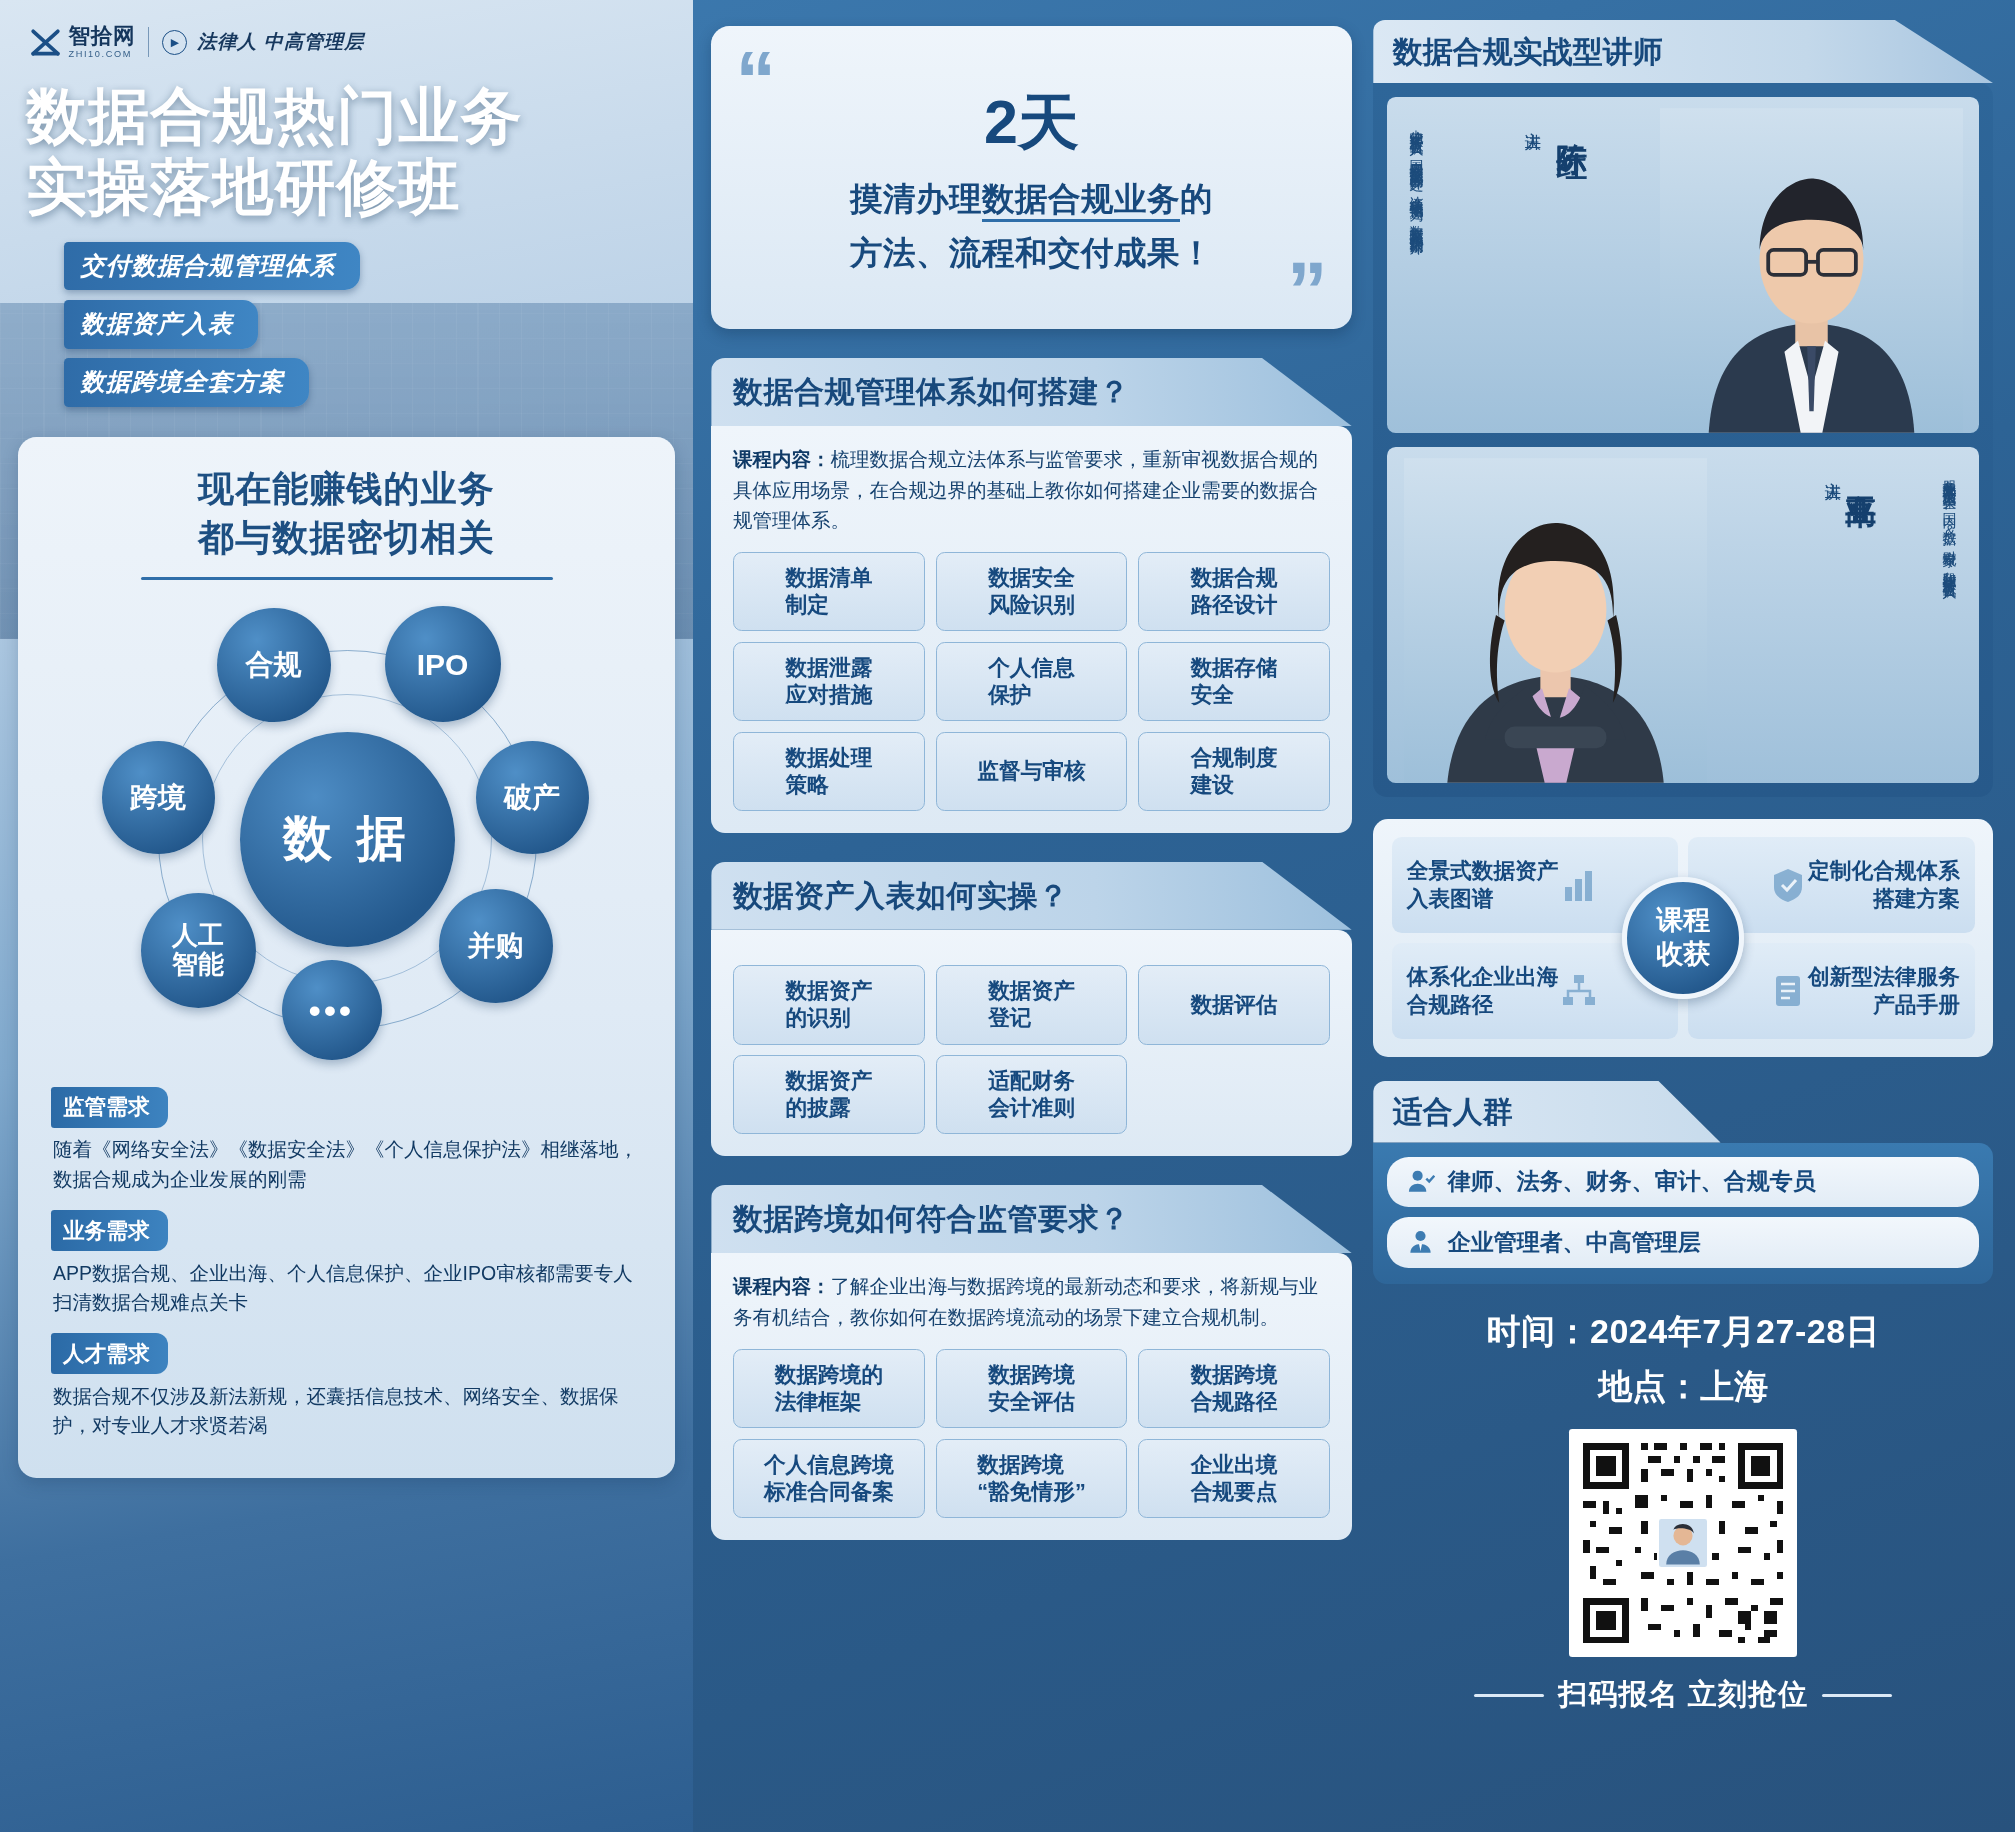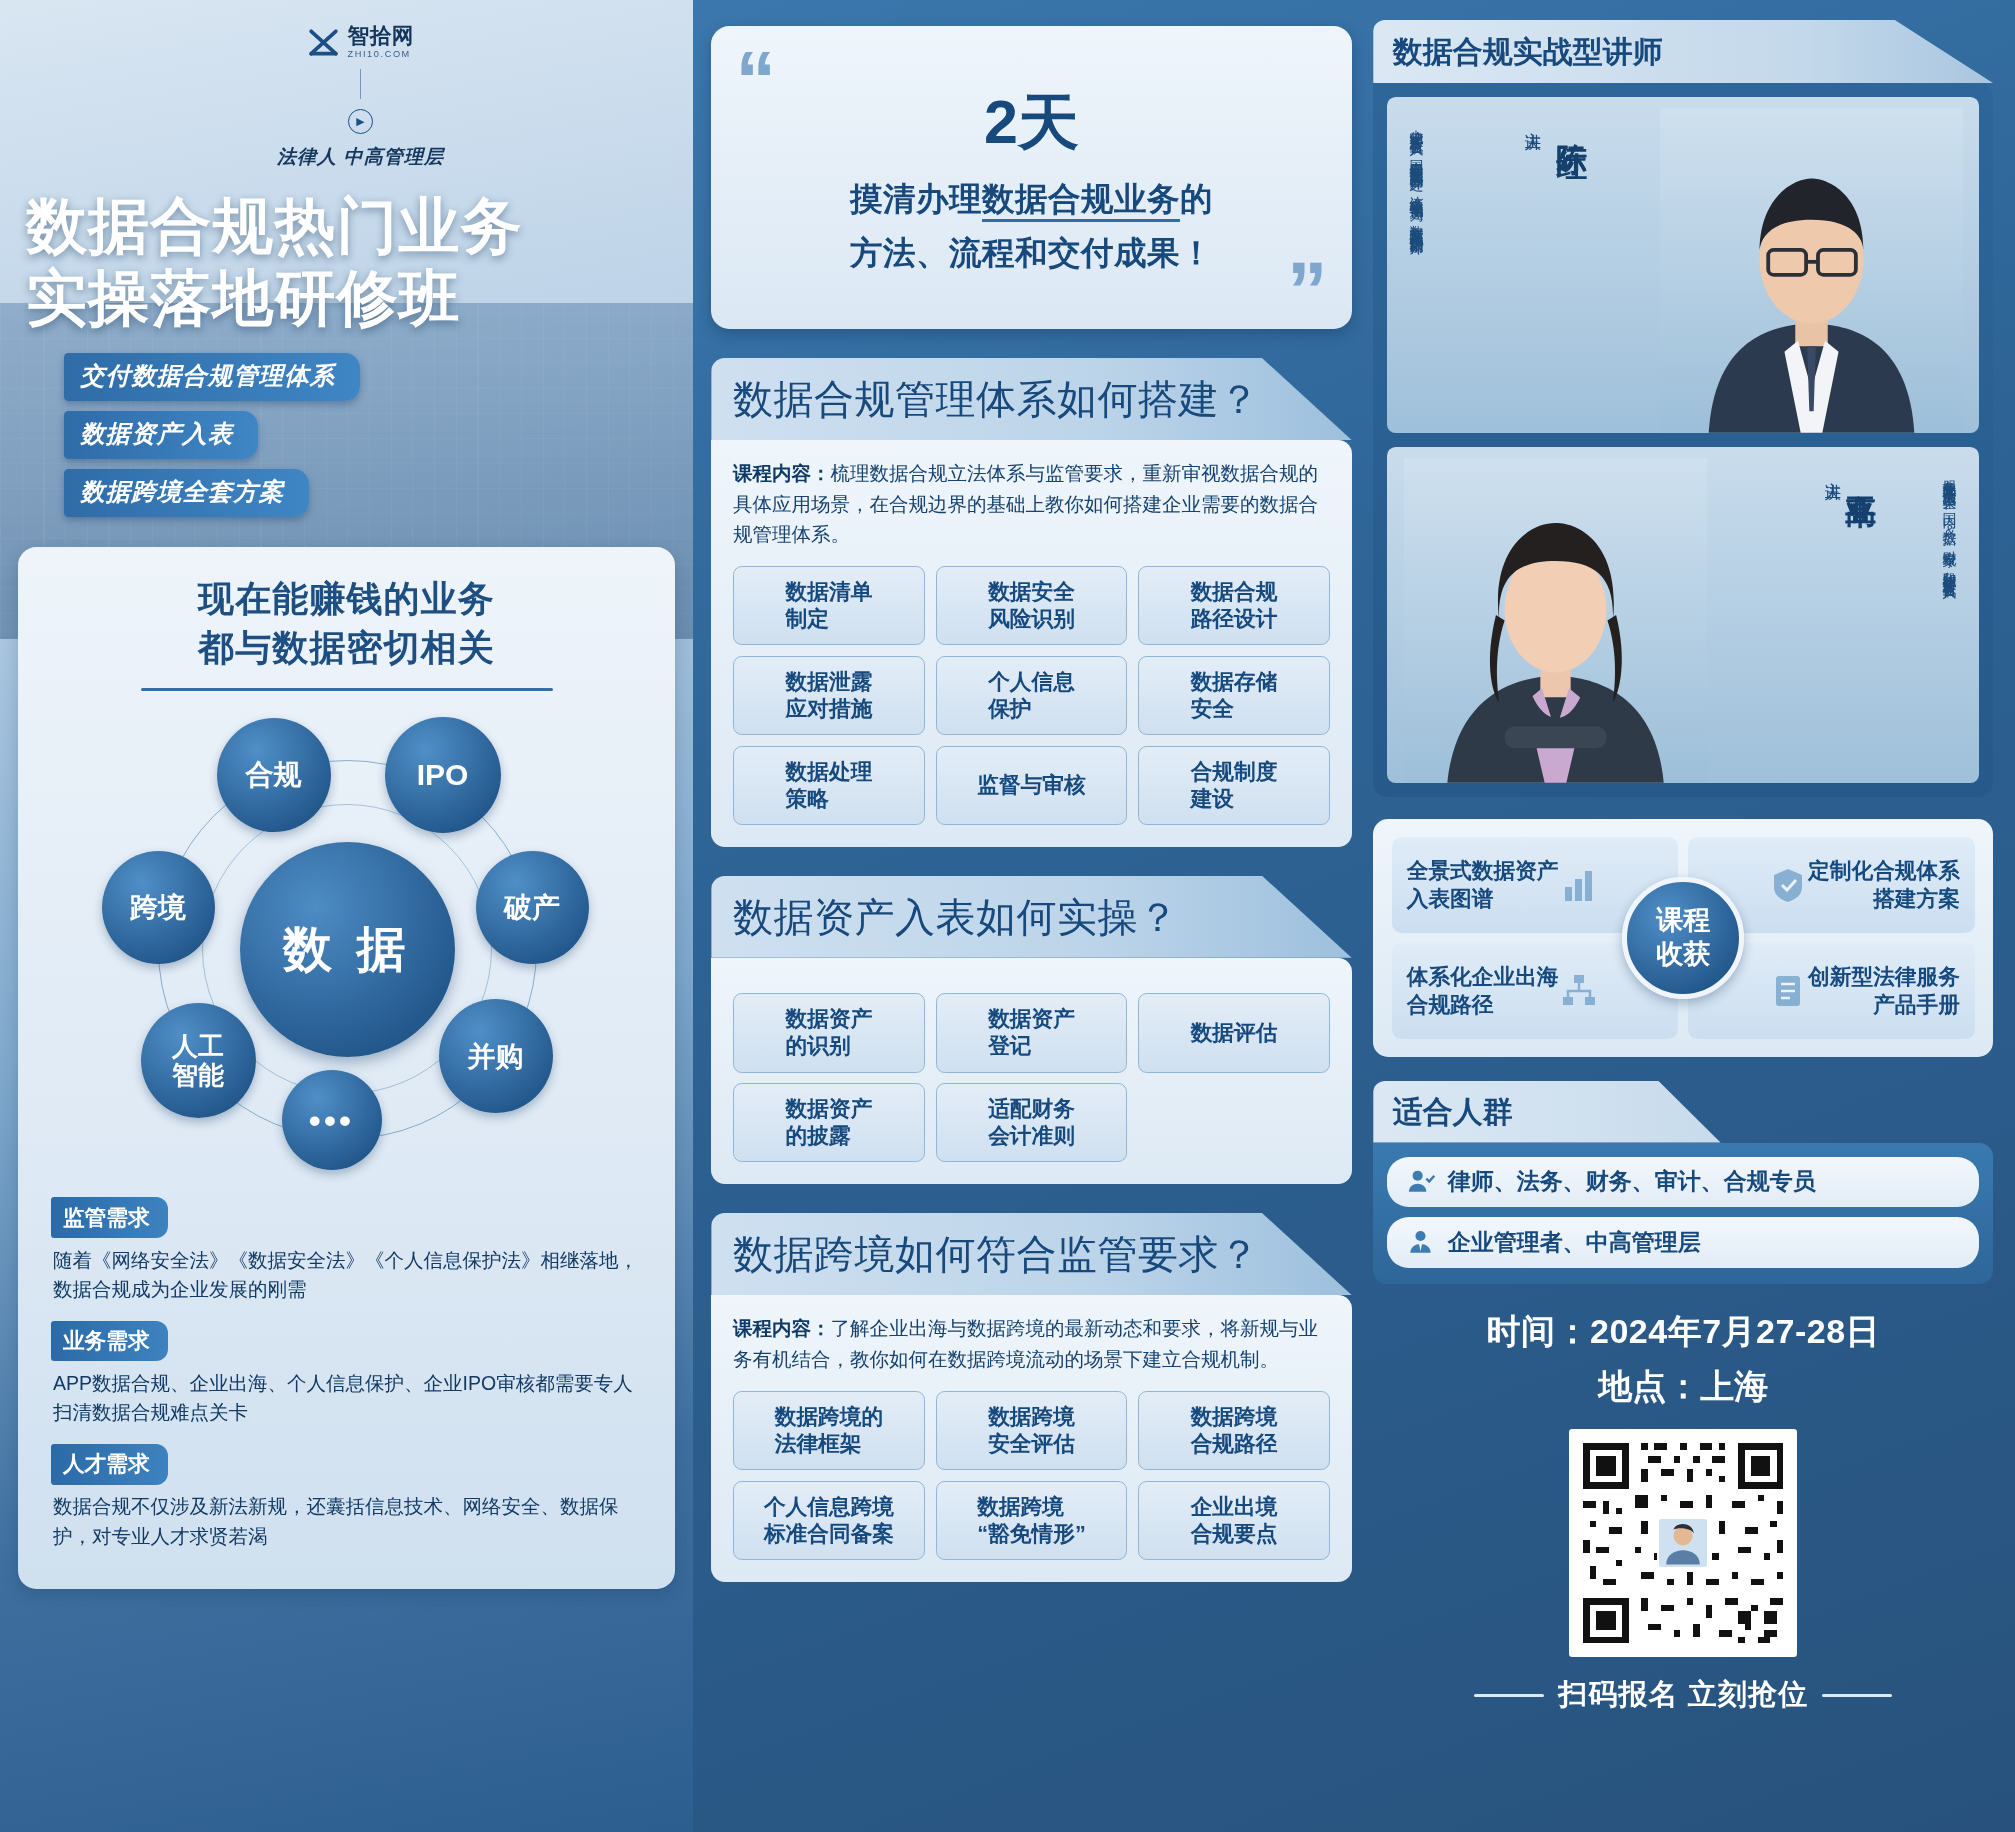--- a/index.html
+++ b/index.html
@@ -30,21 +30,20 @@
     background:
       repeating-linear-gradient(90deg, rgba(255,255,255,0.05) 0 1.1px, transparent 1.1px 21.7px),
       repeating-linear-gradient(0deg, rgba(255,255,255,0.04) 0 1.1px, transparent 1.1px 25px),
       linear-gradient(180deg, rgba(40,90,140,0.45), rgba(30,70,115,0.55));
     opacity:.75;
   }
   .logo-row {
     position: relative;
     display:flex; align-items:center; gap: 9.8px;
     padding: 25px 0 0 28px;
-    flex-direction: column;
   }
   .logo-mark { display:flex; align-items:center; gap:6.5px; }
   .logo-x {
     width: 34px; height: 34px; color:#1b4f86;
     display:flex;align-items:center;justify-content:center;
   }
   .logo-x svg { width:31px;height:31px; }
   .logo-txt-top { font-size: 21.7px; font-weight: 700; color:#15365c; letter-spacing:0.5px; line-height:1.05;}
   .logo-txt-bot { font-size: 9.2px; color:#355f88; letter-spacing: 1.6px; margin-top:1.6px;}
   .logo-sep { width: 1.1px; height: 30px; background:#2c5b8a; opacity:.55; margin: 0 3.3px;}
@@ -151,21 +150,21 @@
   .q-l1 { text-align:center; font-size: 32.5px; font-weight:700; color:#17497d; margin-top: 14px; letter-spacing:0.5px;}
   .q-l2 { text-align:center; font-size: 32.5px; font-weight:800; color:#17497d; margin-top: 9.8px; letter-spacing:0.5px;}
   .q-hl { border-bottom: 3.3px solid #2f6ea9; padding-bottom: 2.2px; }
 
   .sec { margin-top: 29px; }
   .sec-head {
     position:relative;
     background: linear-gradient(90deg,#cfe0f0 0%, #bcd4e9 60%, #9dc0dd 100%);
     border-radius: 14px 14px 0 0;
     padding: 14px 21.7px 13px 21.7px;
-    font-size: 40px; font-weight: 400; color:#18497c; letter-spacing:0.5px;
+    font-size: 30px; font-weight: 700; color:#18497c; letter-spacing:0.5px;
     clip-path: polygon(0 0, 86% 0, 100% 100%, 0 100%);
   }
   .sec-body {
     background: linear-gradient(180deg,#eff5fb,#dde9f4);
     border-radius: 0 14px 14px 14px;
     padding: 18.4px 21.7px 21.7px 21.7px;
   }
   .sec-desc { font-size: 19.5px; line-height: 1.55; color:#16426f; }
   .sec-desc b { color:#0f3a66; font-weight: 800;}
   .grid3 { display:grid; grid-template-columns: repeat(3, 1fr); gap: 10.8px; margin-top: 17.3px;}

